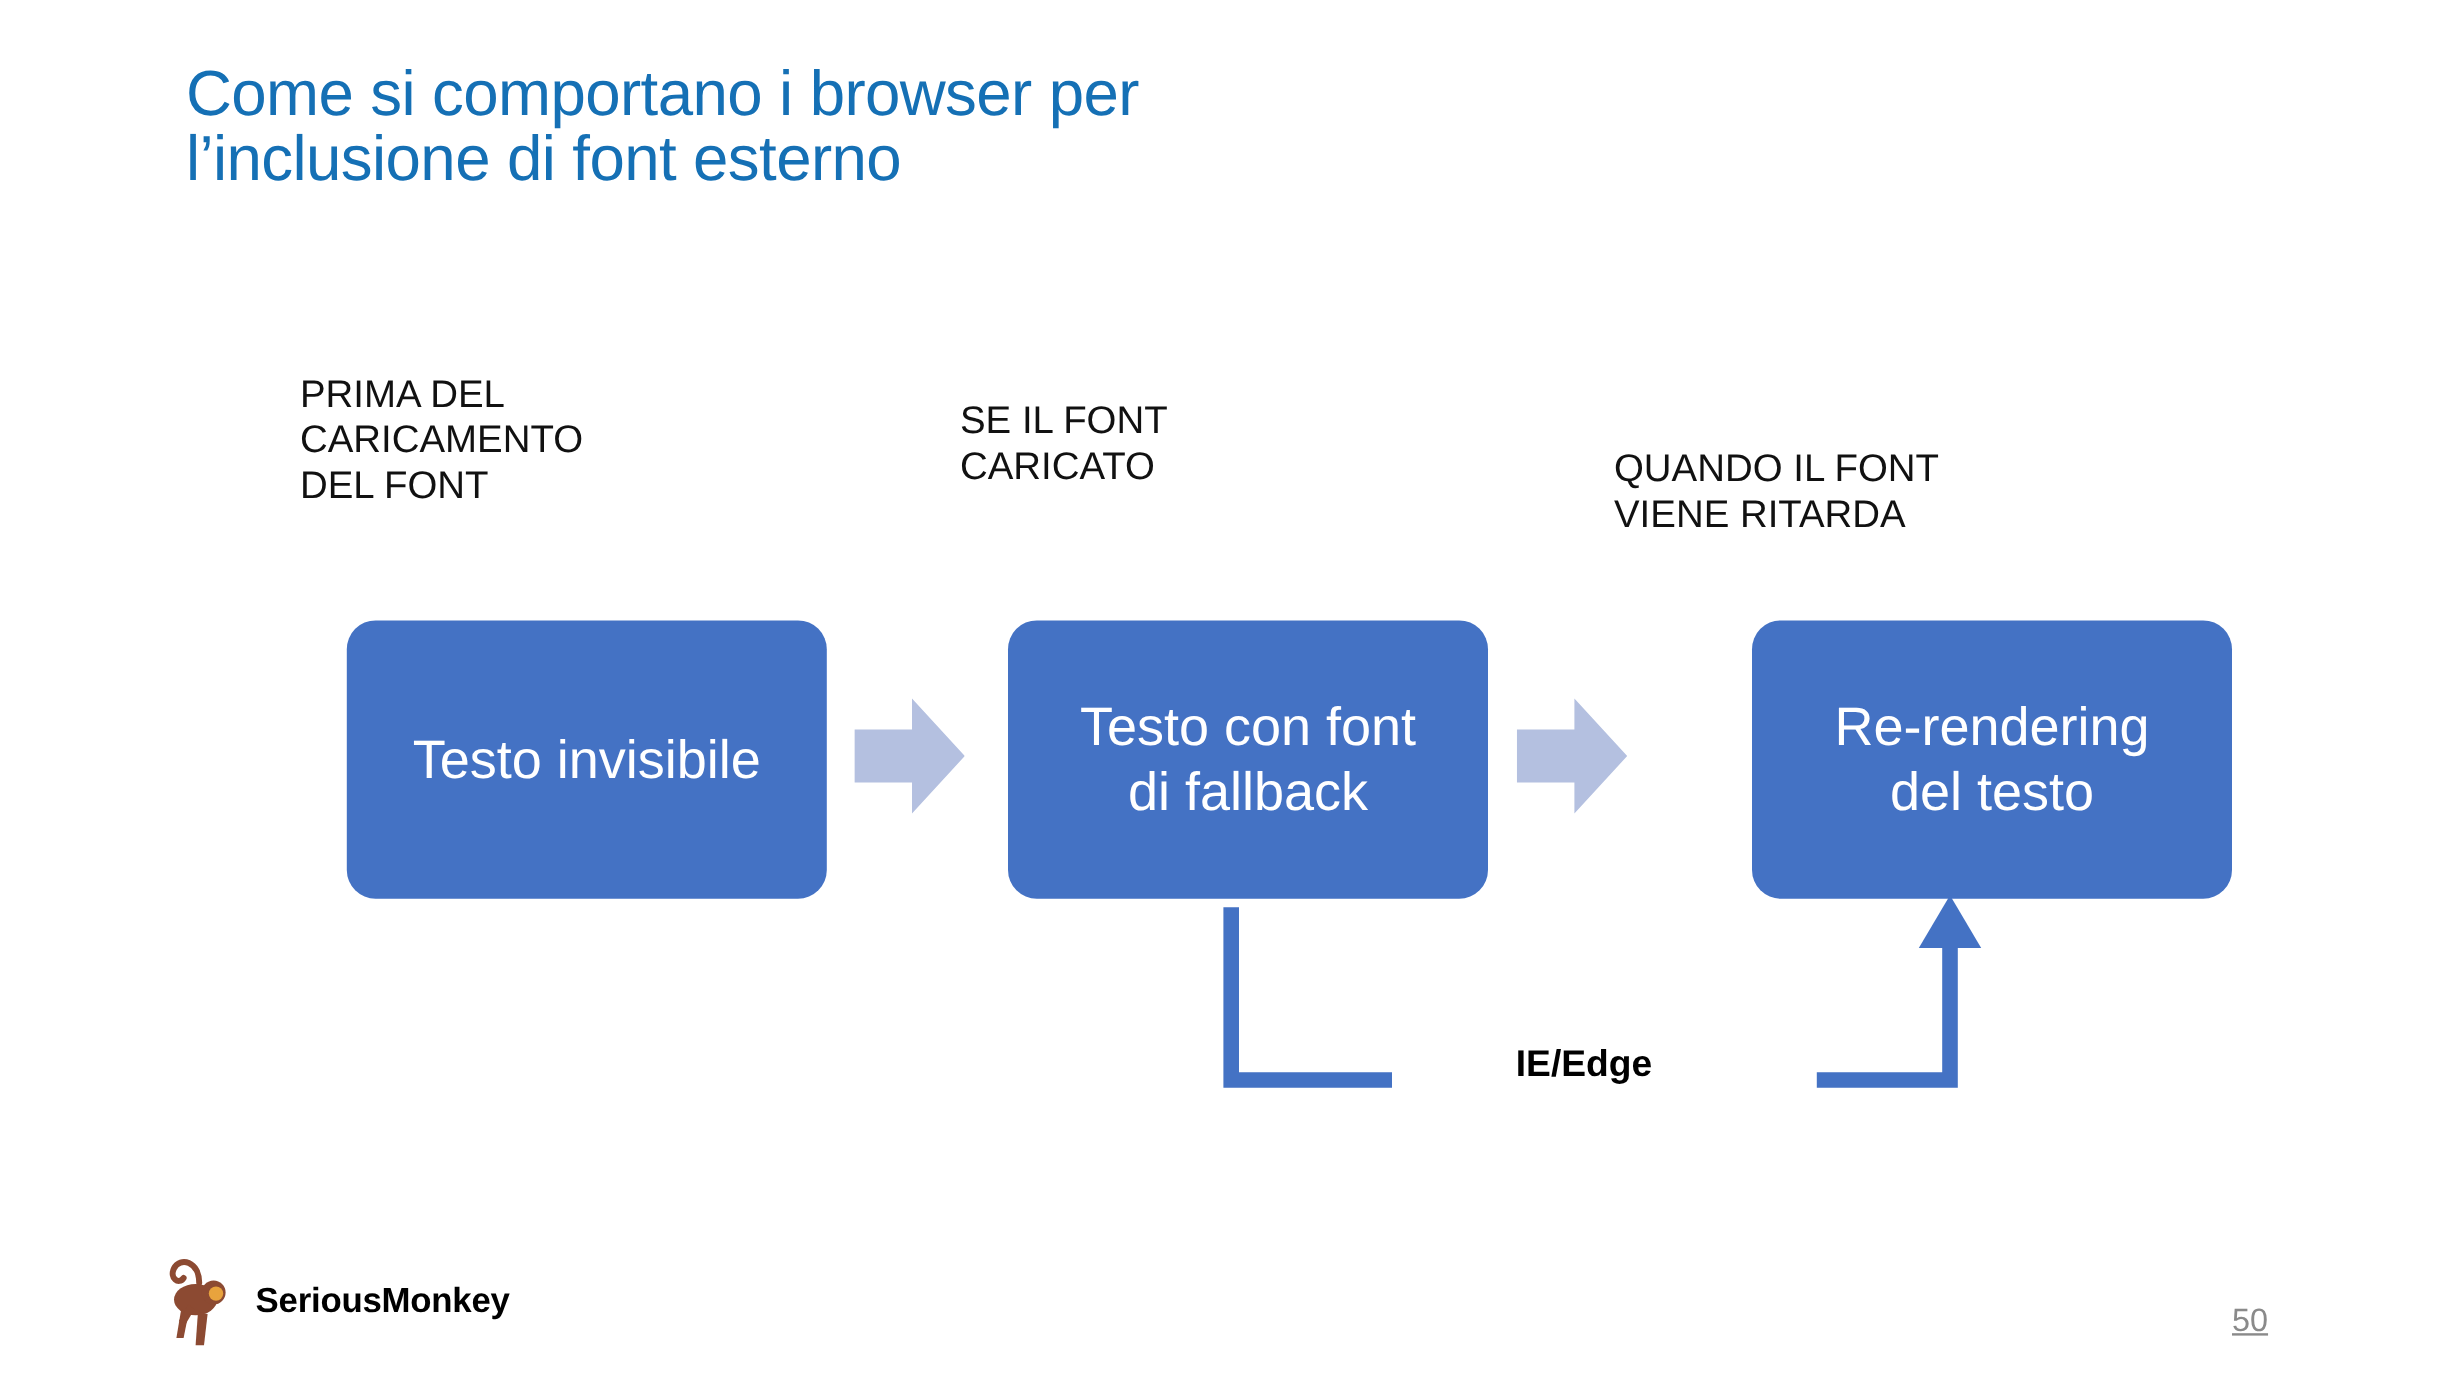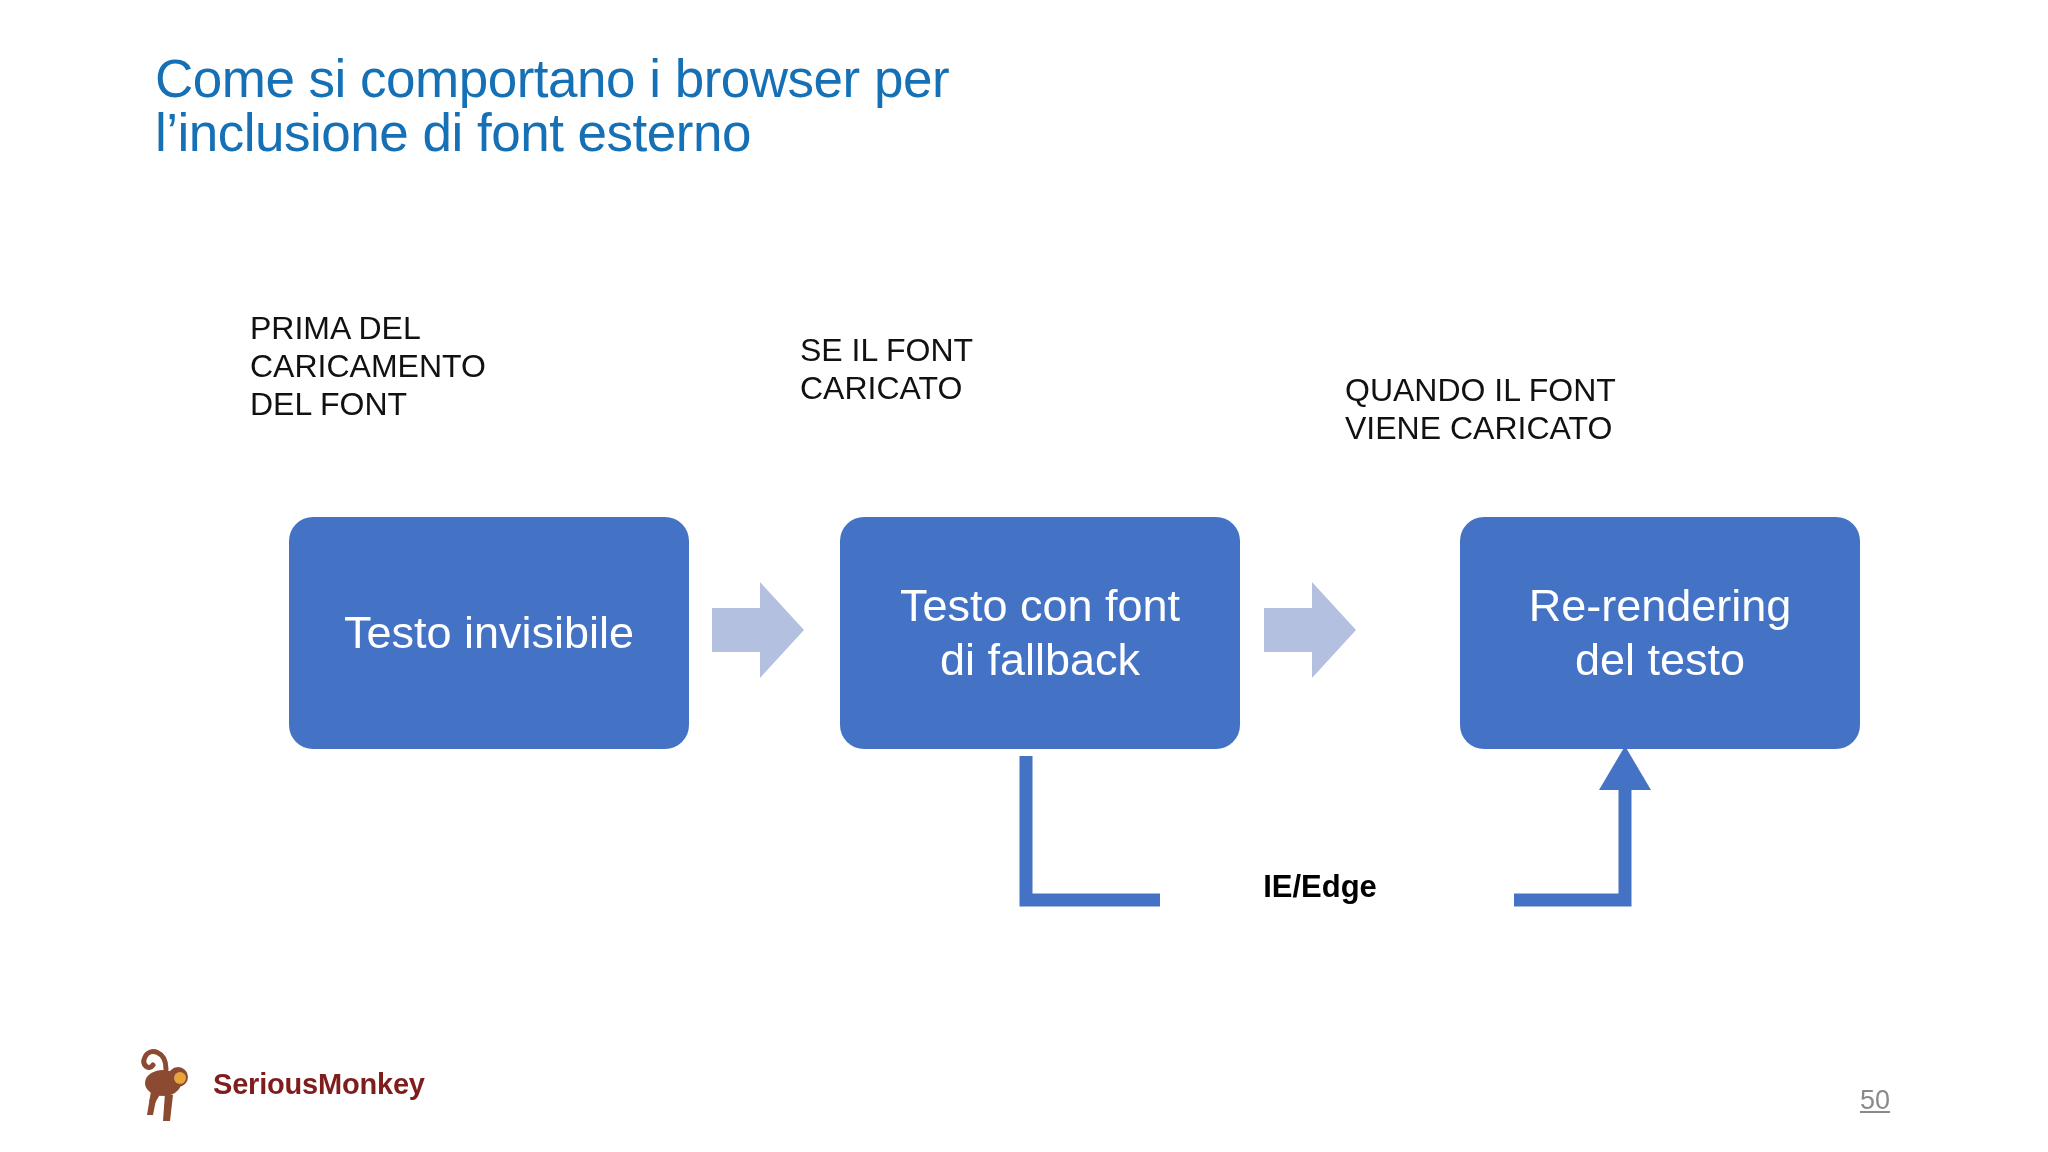--- a/index.html
+++ b/index.html
@@ -112,21 +112,21 @@
     height: 88px;
     display: flex;
     align-items: center;
     gap: 14px;
   }
   .logo-mark {
     width: 66px;
     height: 82px;
   }
   .logo-text {
-    color: #7f1d1d;
+    color: #000000;
     font-family: "Liberation Sans", sans-serif;
     font-size: 29px;
     font-weight: bold;
     letter-spacing: -0.2px;
   }
 
   
   .page-number {
     position: absolute;
     left: 1860px;
@@ -154,21 +154,21 @@
   <div>DEL FONT</div>
 </div>
 
 <div class="col-head c2">
   <div>SE IL FONT</div>
   <div>CARICATO</div>
 </div>
 
 <div class="col-head c3">
   <div>QUANDO IL FONT</div>
-  <div>VIENE CARICATO</div>
+  <div>VIENE RITARDA</div>
 </div>
 
 <div class="pbox b1">
   <div>
     <div>Testo invisibile</div>
   </div>
 </div>
 
 <div class="pbox b2">
   <div>

